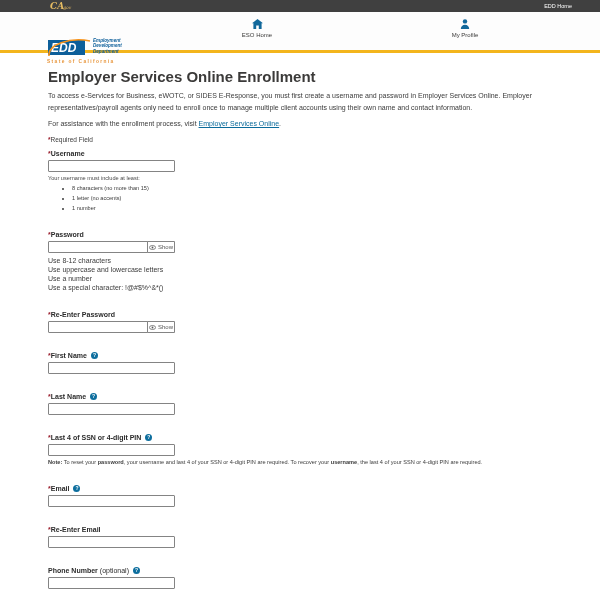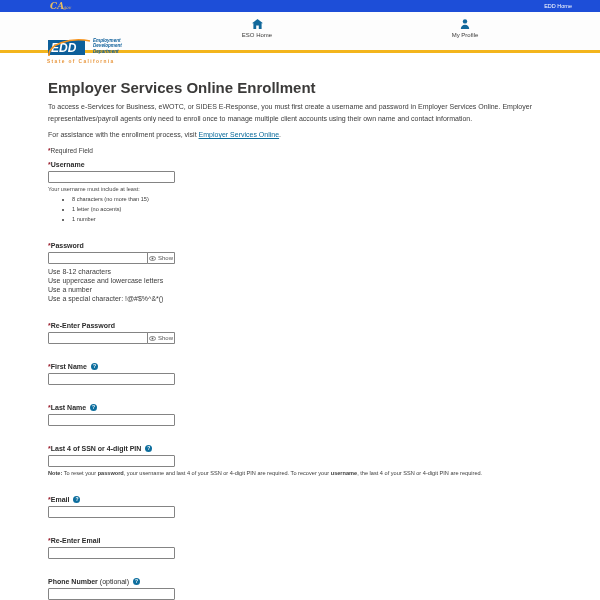--- a/index.html
+++ b/index.html
@@ -7,21 +7,21 @@
   body {
     width:600px; height:600px; overflow:hidden;
     background:#ffffff;
     font-family:"Liberation Sans", sans-serif;
     color:#3b3b3b;
     position:relative;
   }
 
   
   .topbar {
-    height:12px; background:#1d4ed8;
+    height:12px; background:#404040;
     display:flex; align-items:center; justify-content:space-between;
     padding:0 28px 0 50px;
   }
   .ca-logo { display:flex; align-items:flex-end; line-height:1; cursor:pointer; }
   .ca-logo .ca {
     font-family:"DejaVu Serif", serif; font-style:italic; font-weight:bold;
     font-size:9px; color:#e7bd63;
   }
   .ca-logo .gov {
     font-family:"DejaVu Serif", serif; font-style:italic;
@@ -50,21 +50,21 @@
   }
   .nav-item svg { display:block; margin:0 auto 3px auto; }
   .nav-eso { left:219px; }
   .nav-profile { left:427px; }
 
   .gold-line { height:3px; background:#f3b51d; }
 
   
   main { padding:0 47px 0 48px; }
   h1 {
-    margin:27px 0 0 0; font-size:15px; line-height:16px;
+    margin:16px 0 0 0; font-size:15px; line-height:16px;
     font-weight:bold; color:#3b3a39;
   }
   .intro { margin:5px 0 0 0; font-size:7px; line-height:12px; color:#3b3b3b; }
   .assist { margin:6px 0 0 0; font-size:7px; line-height:8px; color:#3b3b3b; }
   .inline-link { color:#0b6b9b; text-decoration:underline; cursor:pointer; }
   .required-field { margin:8px 0 0 0; font-size:6.5px; line-height:7px; }
 
   .ast { color:#9c1f2e; font-weight:bold; }
 
   .fgroup { margin-top:19px; }

